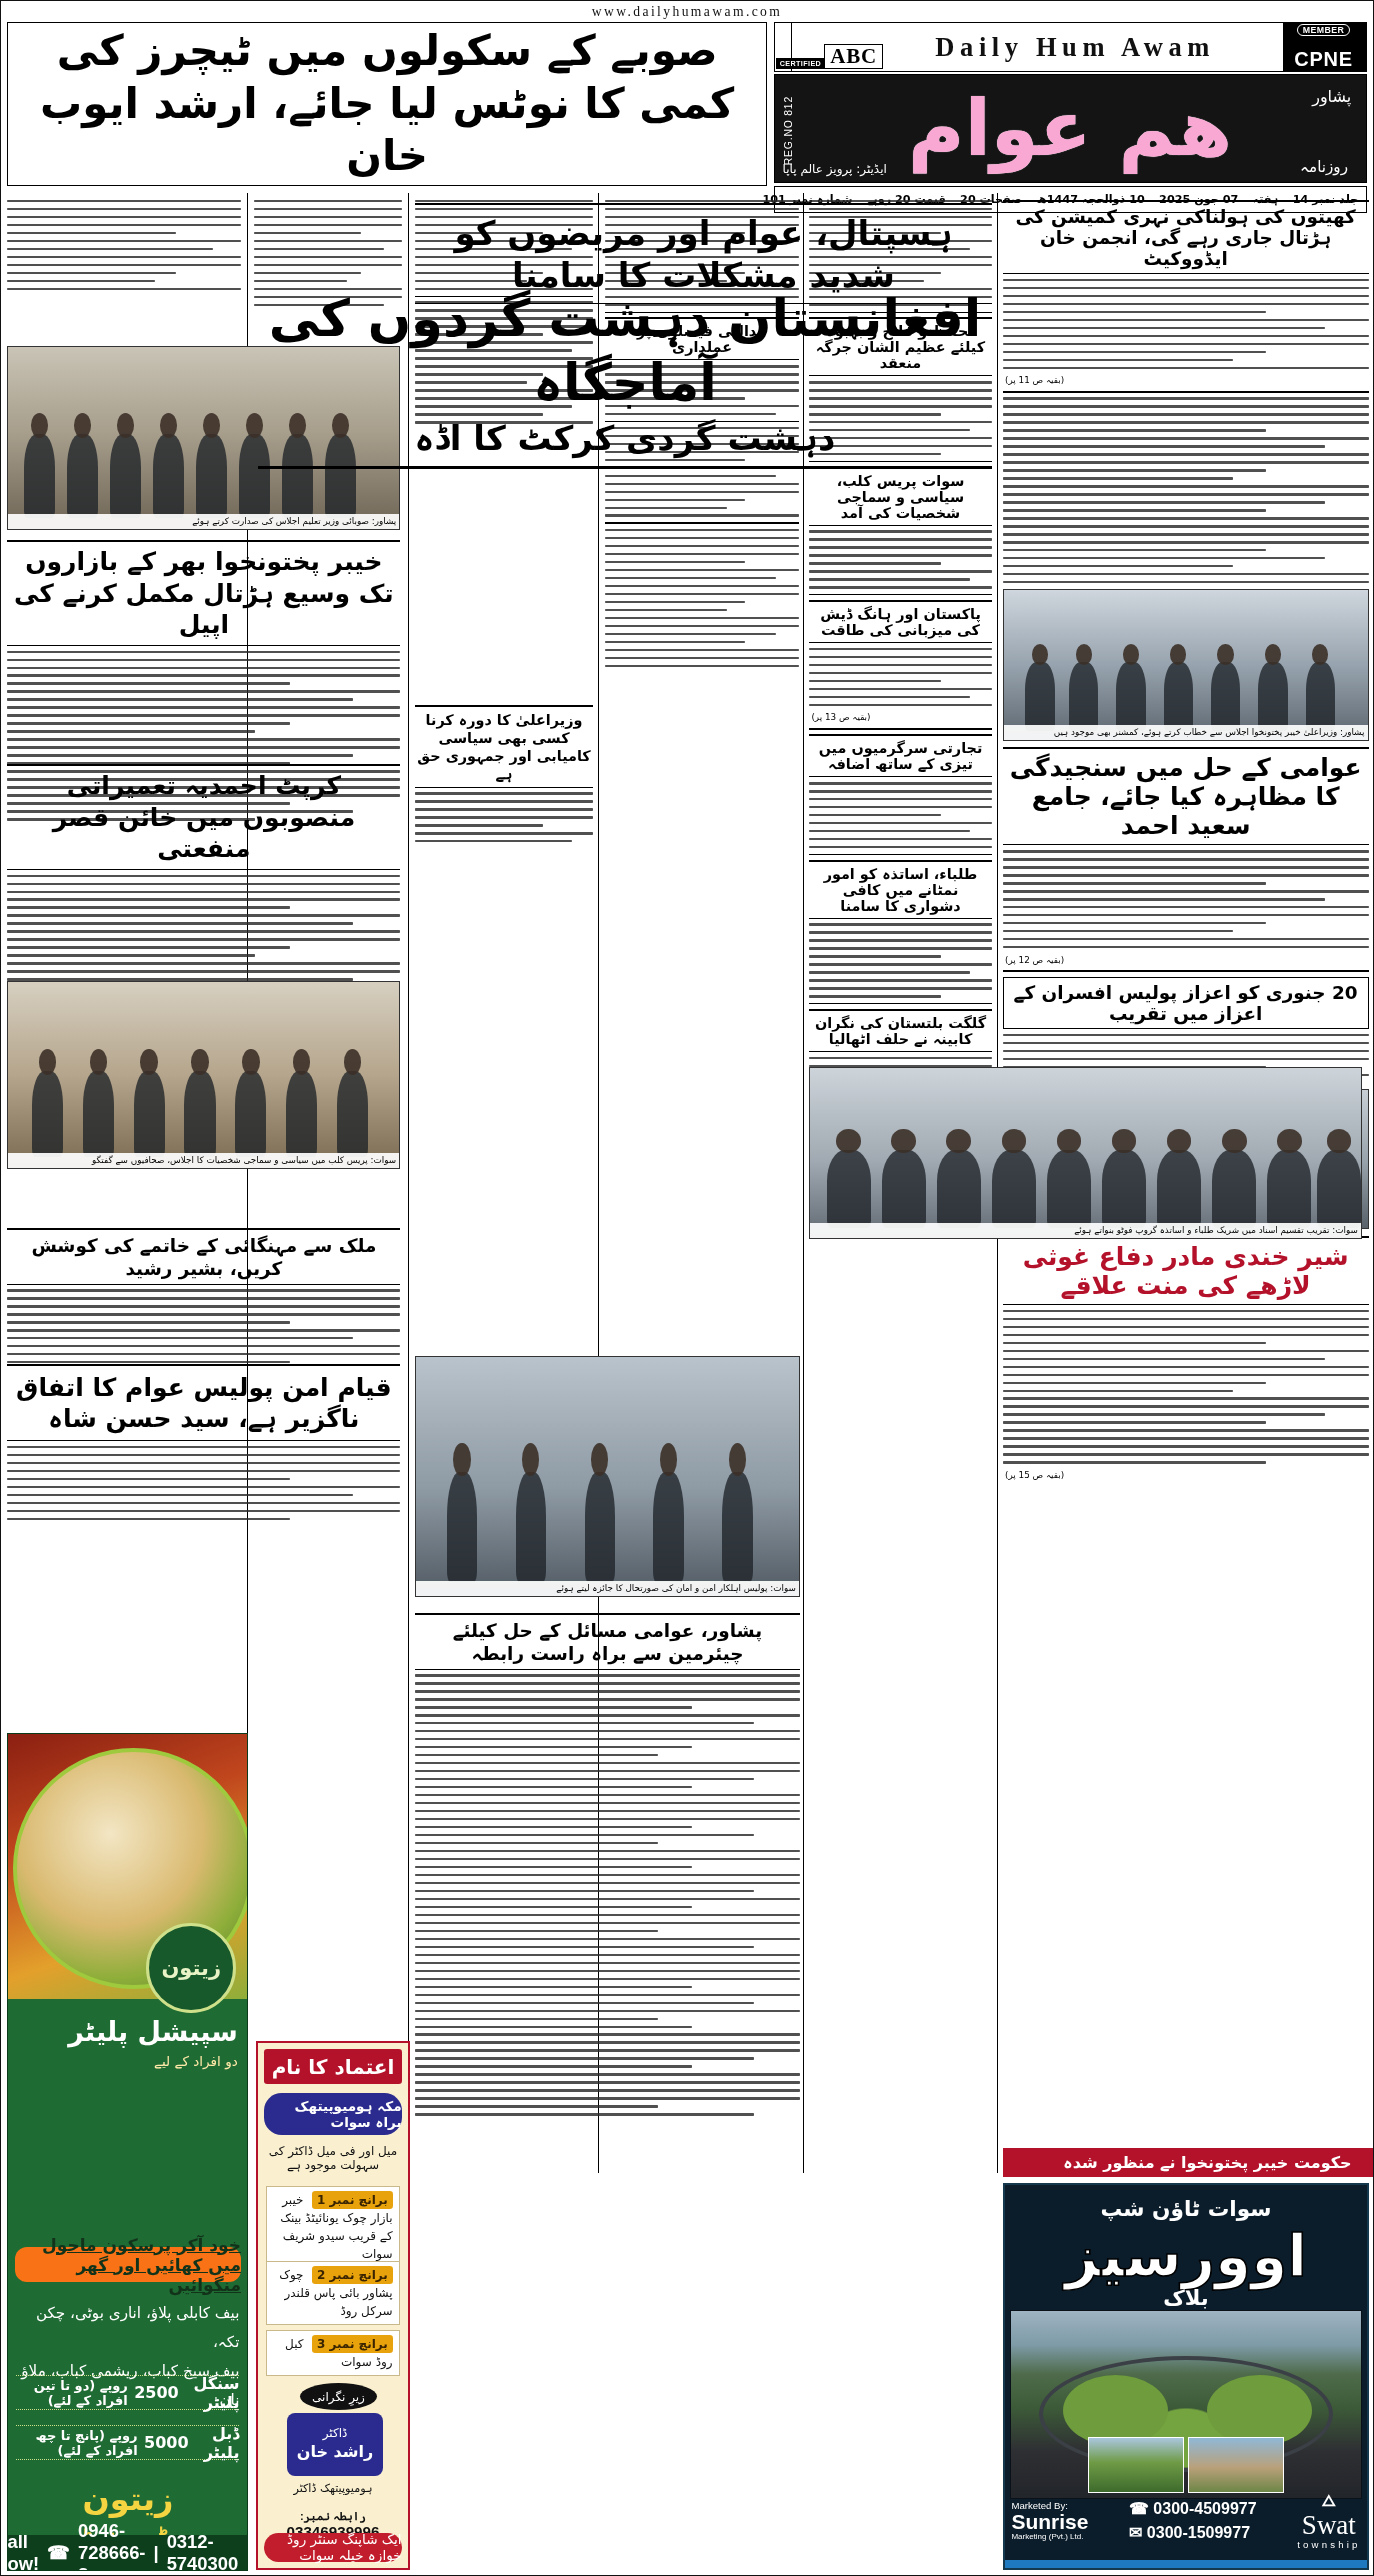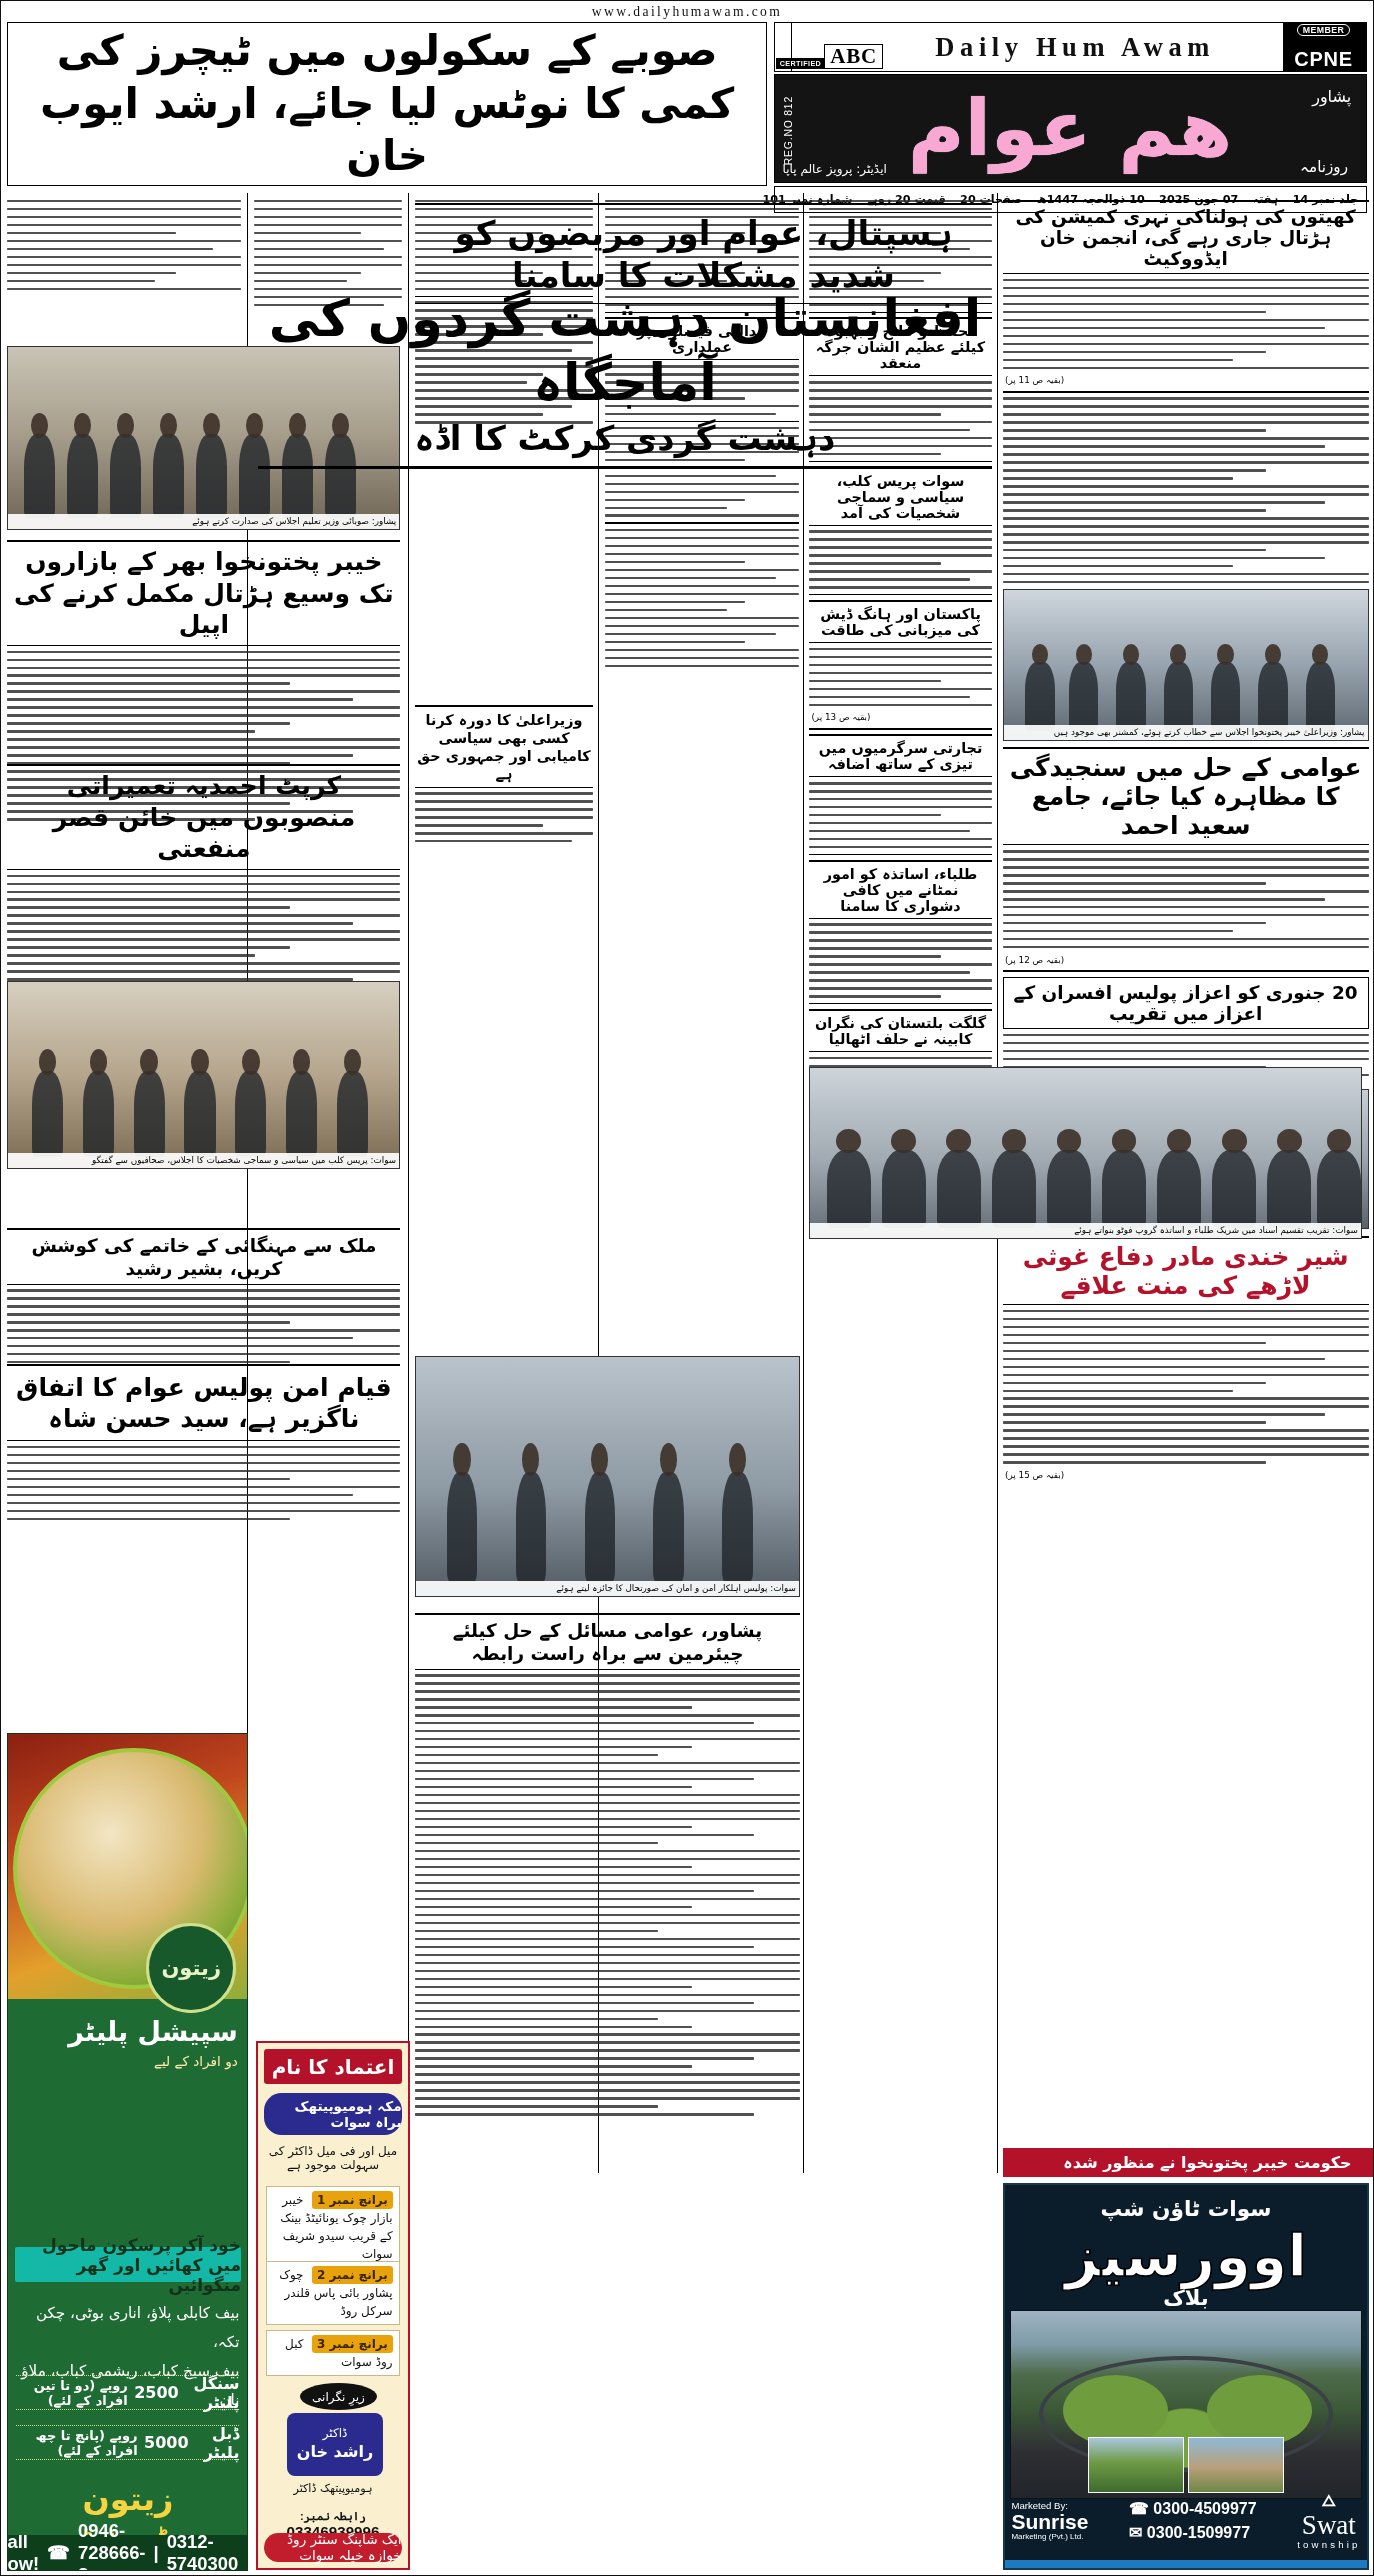--- a/index.html
+++ b/index.html
@@ -199,24 +199,24 @@
   }
   .ad-rest .sp-title {
     position:absolute; color:#fff; font-family:"DejaVu Sans", sans-serif;
     font-weight:bold; font-size:27px; direction:rtl; text-align:right;
   }
   .ad-rest .sp-sub {
     position:absolute; color:#ffe9a8; font-family:"DejaVu Sans", sans-serif;
     font-size:13.6px; direction:rtl; text-align:right;
   }
   .ad-rest .yellowbar {
-    position:absolute; left:6.4px; right:6.4px; height:35px; background:#14b8a6;
-    border-radius:2px; display:flex; align-items:center; justify-content:center;
+    position:absolute; left:6.4px; right:6.4px; height:35px; background:#f97316;
+    border-radius:12px; display:flex; align-items:center; justify-content:center;
     font-family:"DejaVu Sans", sans-serif; font-weight:bold; font-size:17px;
-    color:#12331a; direction:rtl;
+    color:#12331a; direction:rtl;text-decoration:underline;
   }
   .ad-rest .menu {
     position:absolute; left:8px; right:8px; color:#fff;
     font-family:"DejaVu Sans", sans-serif; font-size:15.2px; direction:rtl;
     text-align:right; line-height:1.9;
   }
   .ad-rest .priceline {
     position:absolute; left:8px; right:8px; height:35px;
     border-top:1.6px dotted #cfe08a; border-bottom:1.6px dotted #cfe08a;
     display:flex; align-items:center; justify-content:flex-start; direction:rtl;

